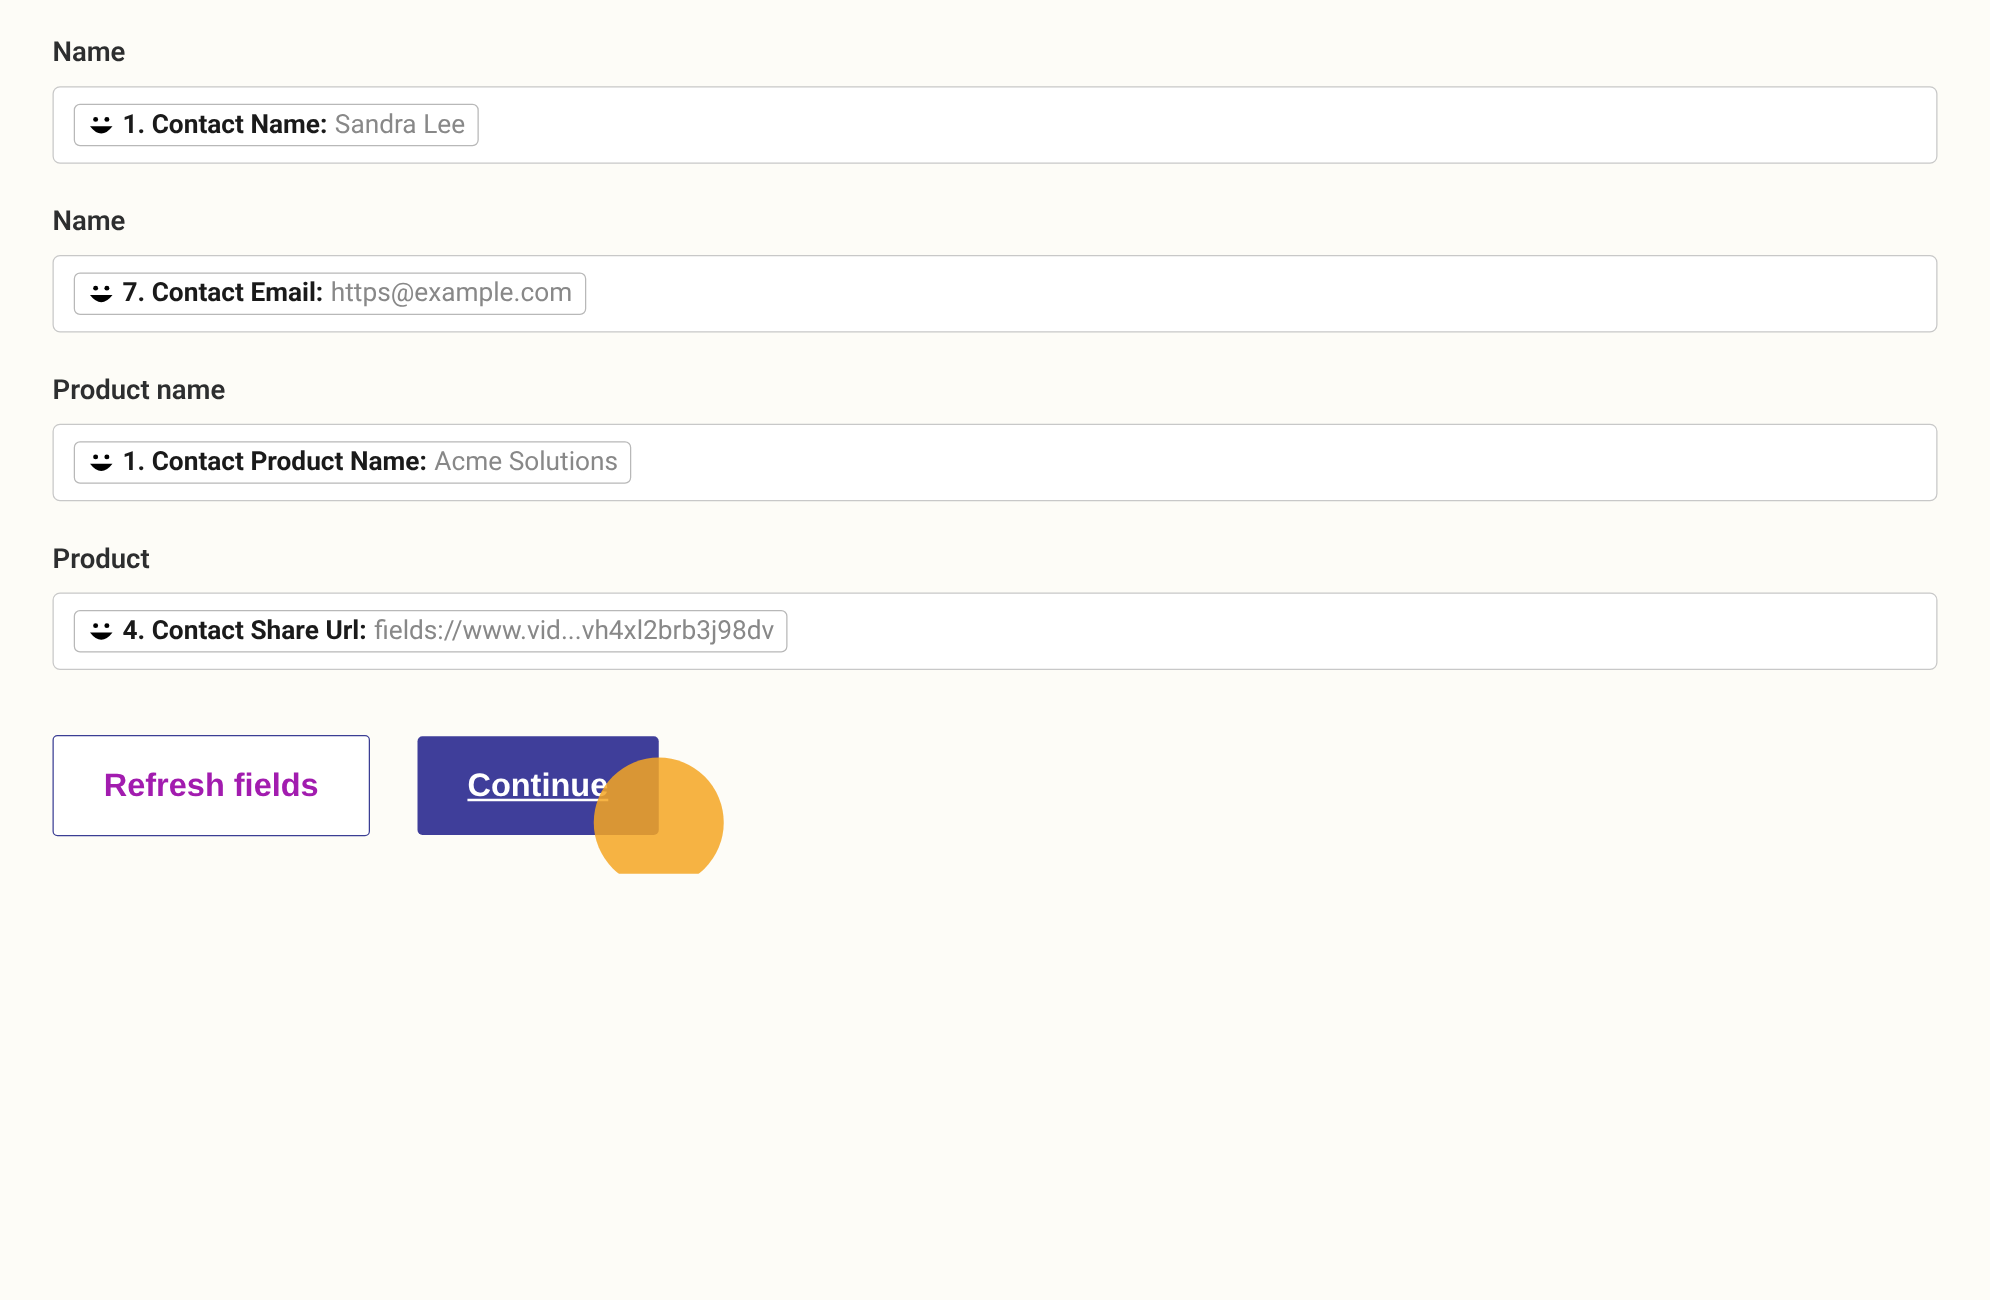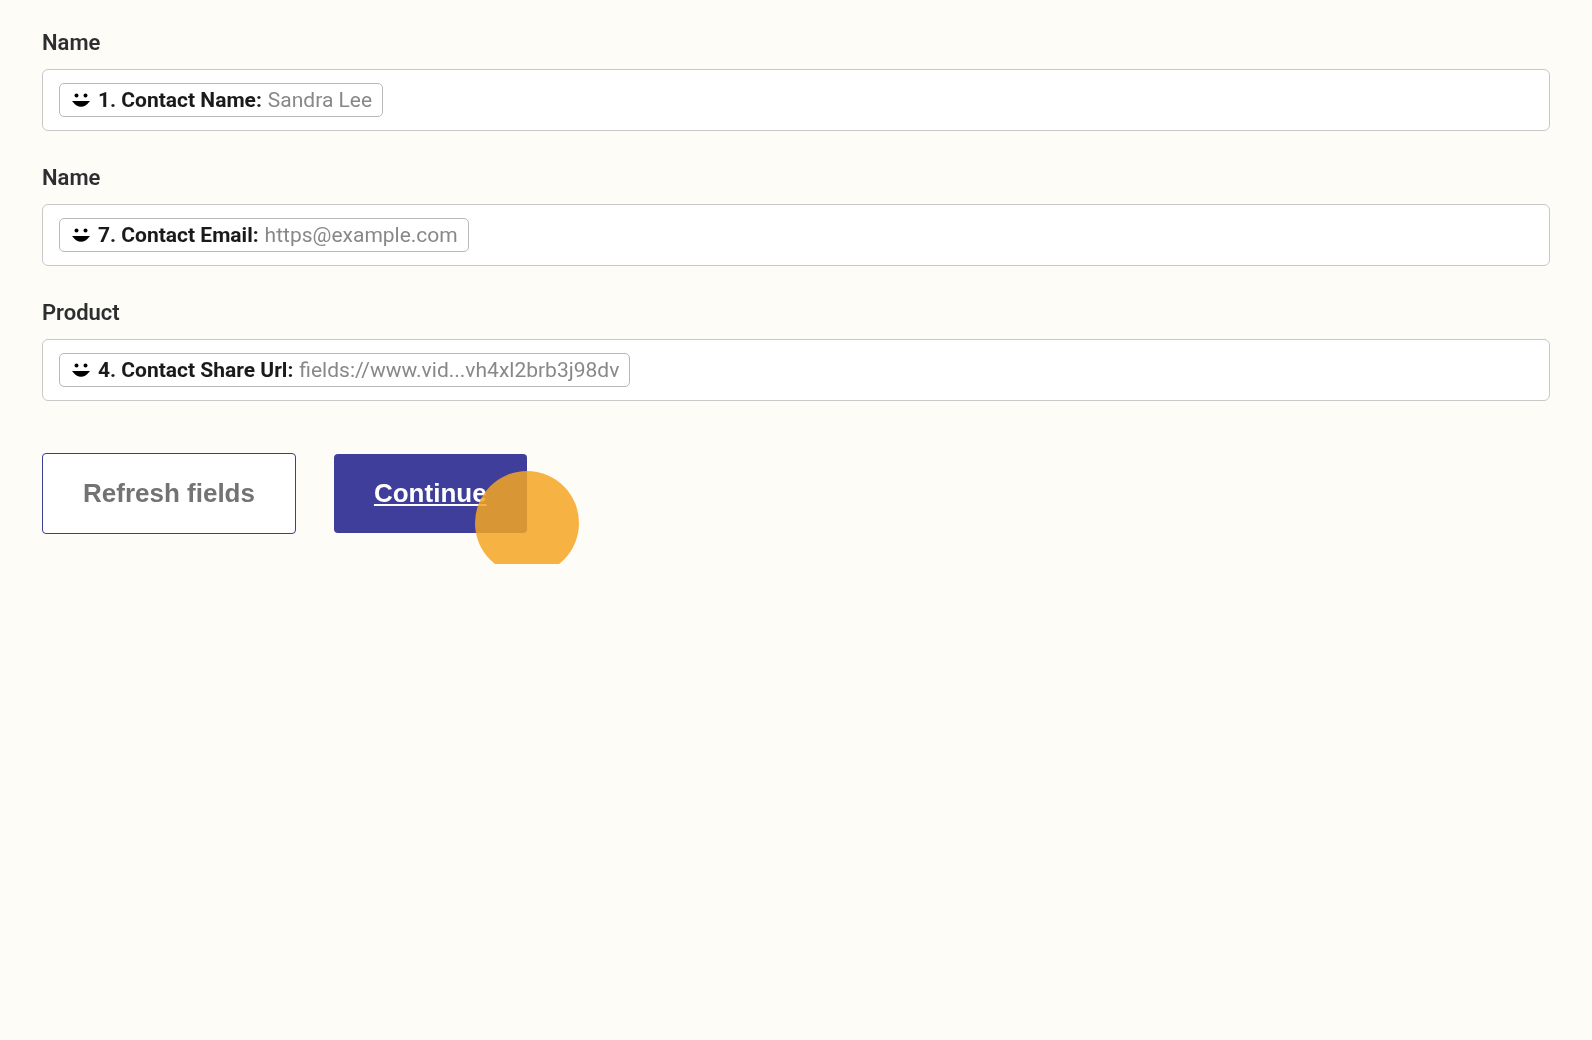--- a/index.html
+++ b/index.html
@@ -75,21 +75,21 @@
       padding: 24px 40px;
       border-radius: 4px;
       cursor: pointer;
       border: none;
       min-width: 190px;
       text-align: center;
       position: relative;
     }
     .btn-secondary {
       background: #ffffff;
-      color: #737373;
+      color: #a21caf;
       border: 1.5px solid #3b3e94;
     }
     .btn-primary {
       background: #3f3e9a;
       color: #ffffff;
       text-decoration: underline;
     }
     .indicator-circle {
       position: absolute;
       width: 104px;
@@ -136,20 +136,36 @@
             <circle cx="17" cy="5" r="2.2"></circle>
             <path d="M 2 11 Q 12 24 22 11 Z"></path>
           </svg>
         </span>
         <span class="pill-label">7. Contact Email:</span>
         <span class="pill-value">https@example.com</span>
       </span>
     </div>
   </div>
 
+  <div class="field-group">
+    <label class="field-label">Product name</label>
+    <div class="field-input">
+      <span class="pill">
+        <span class="pill-icon">
+          <svg class="smile-svg" viewBox="0 0 24 20" width="22" height="18">
+            <circle cx="7" cy="5" r="2.2"></circle>
+            <circle cx="17" cy="5" r="2.2"></circle>
+            <path d="M 2 11 Q 12 24 22 11 Z"></path>
+          </svg>
+        </span>
+        <span class="pill-label">1. Contact Product Name:</span>
+        <span class="pill-value">Acme Solutions</span>
+      </span>
+    </div>
+  </div>
 
 
   <div class="field-group">
     <label class="field-label">Product</label>
     <div class="field-input">
       <span class="pill">
         <span class="pill-icon">
           <svg class="smile-svg" viewBox="0 0 24 20" width="22" height="18">
             <circle cx="7" cy="5" r="2.2"></circle>
             <circle cx="17" cy="5" r="2.2"></circle>

